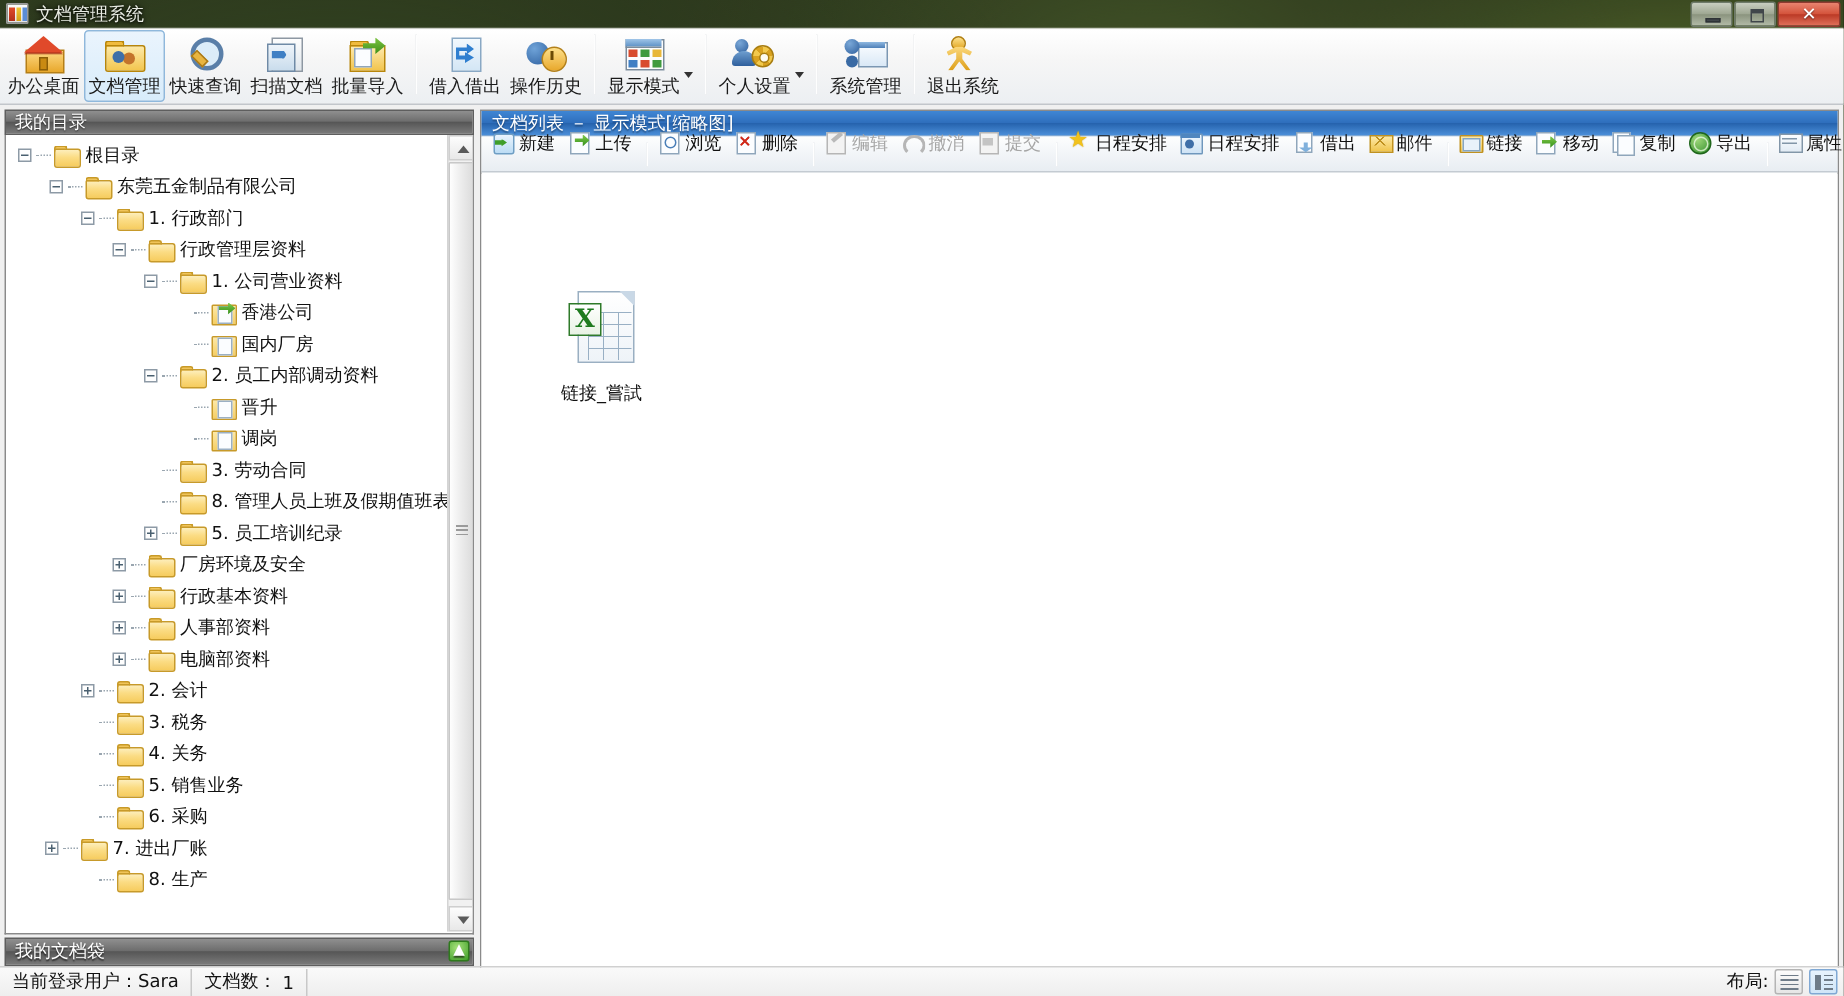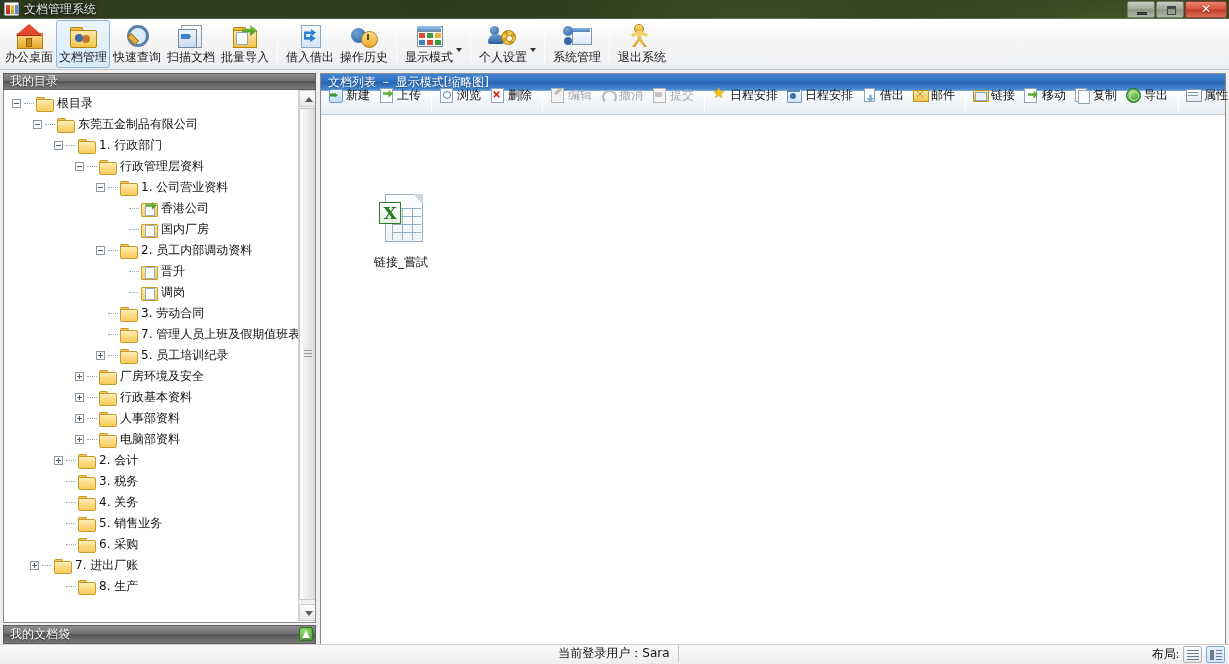--- a/index.html
+++ b/index.html
@@ -401,32 +401,32 @@
     text-align: center; white-space: nowrap;
   }
 
   
   .statusbar {
     position: absolute; left: 0; bottom: 0;
     width: 1229px; height: 20px;
     background: linear-gradient(180deg,#fafafa 0%,#eeeeee 100%);
     border-top: 1px solid #d0d0d0;
     display: flex; align-items: center;
-    font-size: 12px; color: #111; flex-direction: column;
+    font-size: 12px; color: #111;
   }
   .sb-cell {
     height: 18px; display: flex; align-items: center;
     padding: 0 8px;
     border-right: 1px solid #c8c8c8;
     white-space: nowrap;
   }
   .sb-cell.first { border-left: none; }
   .sb-right {
     position: absolute; right: 4px; top: 1px;
-    display: flex; align-items: center; gap: 4px; font-family: Liberation Serif, serif;
+    display: flex; align-items: center; gap: 4px;
   }
   .layout-btn {
     width: 19px; height: 17px;
     border: 1px solid #b4b4b4;
     background: linear-gradient(180deg,#fcfcfc,#e6e6e6);
     position: relative; border-radius: 2px;
   }
   .layout-btn.active {
     border-color: #7fa8d4;
     background: linear-gradient(180deg,#e8f3fd,#cfe5f8);
@@ -612,21 +612,21 @@
             <div class="tnode" style="padding-left: 92px;">
               <span class="nospace"></span>
               <span class="dots"></span>
               <span class="fold"></span>
               <span class="tlabel">3. 劳动合同</span>
             </div>
             <div class="tnode" style="padding-left: 92px;">
               <span class="nospace"></span>
               <span class="dots"></span>
               <span class="fold"></span>
-              <span class="tlabel">7. 管理人员上班及假期值班表</span>
+              <span class="tlabel">8. 管理人员上班及假期值班表</span>
             </div>
             <div class="tnode" style="padding-left: 92px;">
               <span class="expander plus"></span>
               <span class="dots"></span>
               <span class="fold"></span>
               <span class="tlabel">5. 员工培训纪录</span>
             </div>
             <div class="tnode" style="padding-left: 71px;">
               <span class="expander plus"></span>
               <span class="dots"></span>

